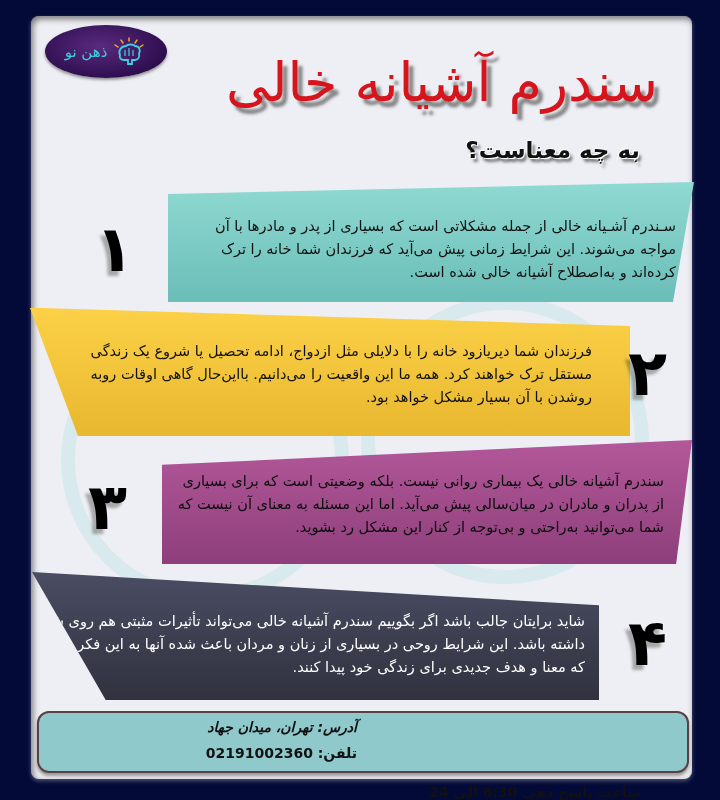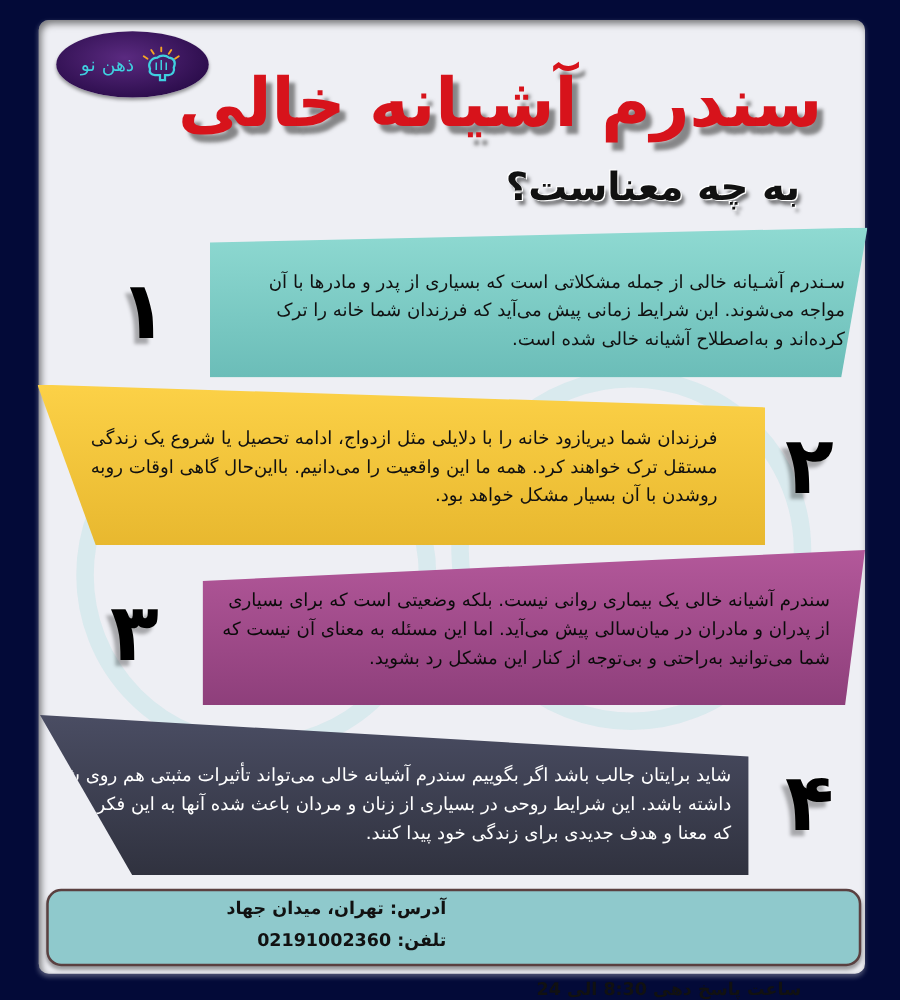--- a/index.html
+++ b/index.html
@@ -2,42 +2,42 @@
 <html><head>
 <meta charset="utf-8">
 <style>
   html,body{margin:0;padding:0;}
   body{width:720px;height:800px;background:#030a38;position:relative;overflow:hidden;font-family:"DejaVu Sans",sans-serif;}
   .card{position:absolute;left:31px;top:16px;width:661px;height:763px;background:#eeeff4;border-radius:8px;box-shadow:2px 3px 6px rgba(0,0,0,.5) inset,0 2px 4px rgba(255,255,255,.3);overflow:hidden;}
   .wm{position:absolute;border-radius:50%;border:14px solid rgba(120,210,210,.18);}
   .logo{position:absolute;left:45px;top:25px;width:122px;height:53px;border-radius:50%;background:radial-gradient(ellipse at 45% 40%,#5a2a80,#2c0d4c 75%);box-shadow:0 2px 3px rgba(0,0,0,.4);display:flex;align-items:center;justify-content:center;gap:4px;}
   .logo-text{color:#3fd0e0;font-weight:normal;font-size:15px;direction:rtl;}
   .logo svg{width:36px;height:30px;}
-  .title{position:absolute;right:62px;top:48px;color:#d7131b;font-weight:bold;font-size:54px;direction:rtl;text-shadow:5px 6px 3px rgba(90,90,90,.7);letter-spacing:-1px;line-height:70px;}
-  .subtitle{position:absolute;right:80px;top:130px;color:#111;font-weight:bold;font-size:31px;direction:rtl;text-shadow:-1px -1px 0 #fff,1px 1px 0 #fff,3px 4px 3px rgba(0,0,0,.5);line-height:40px;}
+  .title{position:absolute;right:62px;top:48px;color:#d7131b;font-weight:normal;font-size:54px;direction:rtl;text-shadow:5px 6px 3px rgba(90,90,90,.7);letter-spacing:-1px;line-height:70px;}
+  .subtitle{position:absolute;right:80px;top:130px;color:#111;font-weight:bold;font-size:23px;direction:rtl;text-shadow:-1px -1px 0 #fff,1px 1px 0 #fff,3px 4px 3px rgba(0,0,0,.5);line-height:40px;}
   .panel{position:absolute;direction:rtl;font-size:14.5px;line-height:23px;box-shadow:3px 5px 5px rgba(0,0,0,.45);}
   .p1{left:168px;top:182px;width:526px;height:120px;background:linear-gradient(180deg,#8fdad2,#6bbdb8);clip-path:polygon(0 10%,100% 0,96% 100%,0 100%);text-align:right;}
-  .p2{left:30px;top:308px;width:582px;height:128px;background:linear-gradient(180deg,#fcd147,#e8b82f);clip-path:polygon(0 0,2% 0,100% 14%,100% 100%,8% 100%);}
+  .p2{left:30px;top:308px;width:582px;height:128px;background:linear-gradient(180deg,#fcd147,#e8b82f);clip-path:polygon(0 0,2% 0,100% 14%,100% 100%,8% 100%);padding-left:18px;}
   .p3{left:162px;top:440px;width:530px;height:124px;background:linear-gradient(180deg,#b3589a,#8e3f7b);clip-path:polygon(0 20%,100% 0,97% 100%,0 100%);}
   .p4{left:32px;top:572px;width:567px;height:128px;background:linear-gradient(180deg,#4a4d63,#30323f);clip-path:polygon(0 0,100% 26%,100% 100%,13% 100%);}
   .txt{position:absolute;color:#111;}
   .p1 .txt{right:18px;top:33px;width:480px;}
   .p2 .txt{right:38px;top:32px;width:520px;}
   .p3 .txt{right:28px;top:30px;width:495px;color:#0b0b0b;}
   .p4 .txt{right:14px;top:38px;width:560px;color:#fff;}
   .num{position:absolute;font-weight:bold;color:#000;font-size:64px;font-family:"DejaVu Sans",sans-serif;text-shadow:-4px 5px 3px rgba(0,0,0,.3),0 0 2px #fff;}
   .n1{left:95px;top:212px;}
   .n2{left:628px;top:336px;}
   .n3{left:88px;top:470px;}
   .n4{left:628px;top:606px;}
   .footer{position:absolute;left:37px;top:711px;width:648px;height:58px;background:#8fc9cc;border:2px solid #5a4040;border-radius:12px;direction:rtl;font-weight:bold;font-size:14px;color:#111;box-shadow:0 3px 3px rgba(0,0,0,.35);}
   .f{position:absolute;white-space:nowrap;}
   .f1{right:50px;top:6px;}
   .f2{right:46px;top:32px;margin-top:39px;}
-  .f3{right:330px;top:6px;}
+  .f3{right:330px;top:6px;font-style:italic;}
   .f4{right:330px;top:32px;}
 </style>
 </head>
 <body>
 
 <div class="card">
   <div class="wm" style="left:30px;top:300px;width:260px;height:260px;"></div>
   <div class="wm" style="left:330px;top:280px;width:260px;height:260px;"></div>
 
   <div class="logo" style="left:14px;top:9px;">

